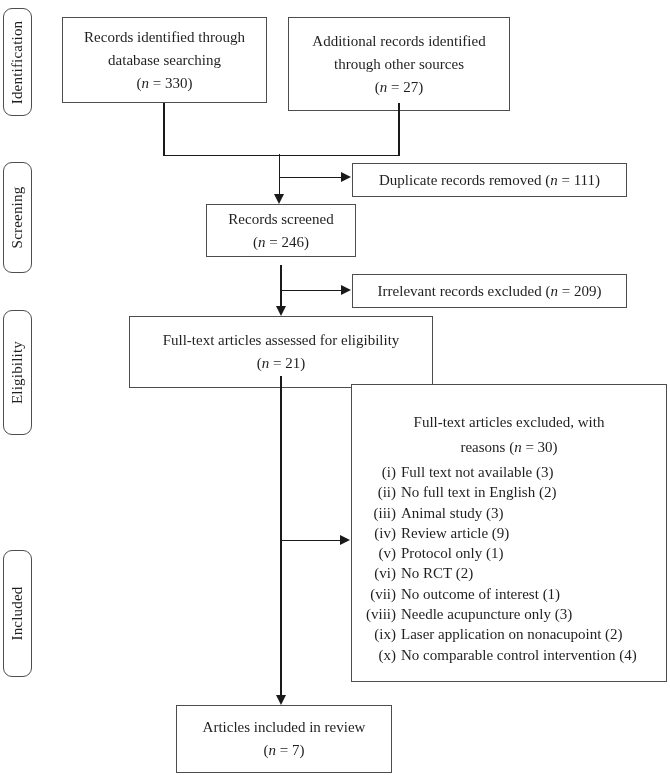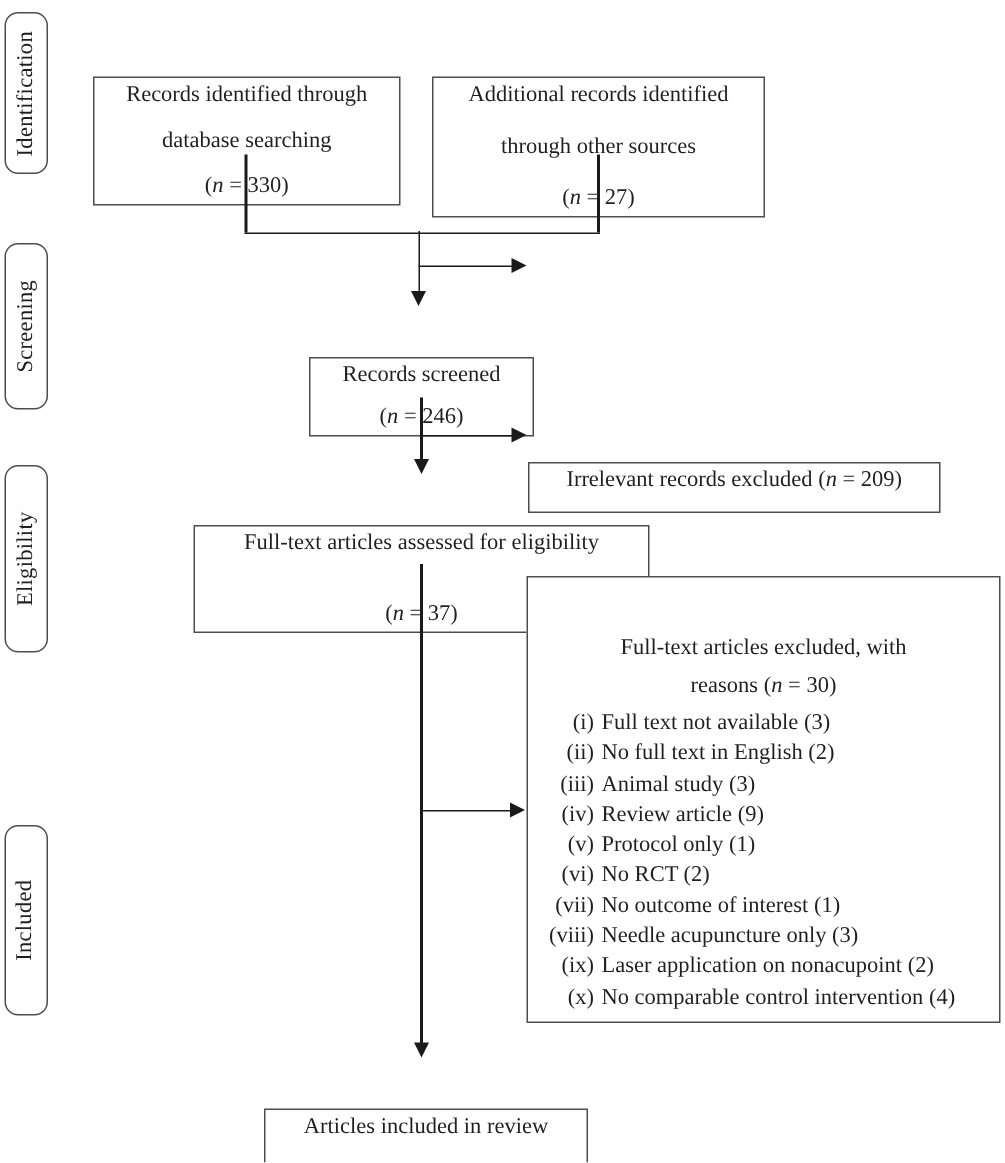--- a/index.html
+++ b/index.html
@@ -11,27 +11,26 @@
     font-family: "Liberation Serif", "DejaVu Serif", serif;
     color: #1f1f1f;
     overflow: hidden;
   }
   .box {
     position: absolute;
     border: 1.5px solid #4d4d4d;
     background: #ffffff;
     display: flex;
     flex-direction: column;
-    justify-content: space-between;
+    justify-content: center;
     align-items: center;
     text-align: center;
     font-size: 15px;
     line-height: 23px;
     box-sizing: border-box;
-    margin-top: 34px;
   }
   .stage {
     position: absolute;
     left: 3px;
     width: 29px;
     border: 1.4px solid #4d4d4d;
     border-radius: 9px;
     background: #ffffff;
     display: flex;
     align-items: center;
@@ -57,21 +56,21 @@
     border-left: 5.5px solid transparent;
     border-right: 5.5px solid transparent;
     border-top: 10px solid #1a1a1a;
   }
   .excl-box {
     position: absolute;
     border: 1.5px solid #4d4d4d;
     background: #ffffff;
     box-sizing: border-box;
     font-size: 15px;
-    padding-top: 35px;
+    padding-top: 25px;
   }
   .excl-header { text-align: center; line-height: 25px; }
   .excl-list {
     display: grid;
     grid-template-columns: 44px auto;
     column-gap: 5px;
     line-height: 20.3px;
     margin-top: 2px;
   }
   .excl-num { text-align: right; }
@@ -101,33 +100,36 @@
     <div>database searching</div>
     <div><span>(</span><i>n</i><span> = 330)</span></div>
   </div>
 
   <div class="box" style="left:288px; top:17px; width:222px; height:94px;">
     <div>Additional records identified</div>
     <div>through other sources</div>
     <div><span>(</span><i>n</i><span> = 27)</span></div>
   </div>
 
+  <div class="box" style="left:352px; top:163px; width:275px; height:34px;">
+    <div><span>Duplicate records removed (</span><i>n</i><span> = 111)</span></div>
+  </div>
 
   <div class="box" style="left:206px; top:204px; width:150px; height:53px;">
     <div>Records screened</div>
     <div><span>(</span><i>n</i><span> = 246)</span></div>
   </div>
 
   <div class="box" style="left:352px; top:274px; width:275px; height:34px;">
     <div><span>Irrelevant records excluded (</span><i>n</i><span> = 209)</span></div>
   </div>
 
   <div class="box" style="left:129px; top:316px; width:304px; height:72px;">
     <div>Full-text articles assessed for eligibility</div>
-    <div><span>(</span><i>n</i><span> = 37)</span></div>
+    <div><span>(</span><i>n</i><span> = 21)</span></div>
   </div>
 
   <div class="excl-box" style="left:351px; top:384px; width:316px; height:298px;">
     <div class="excl-header">
       <div>Full-text articles excluded, with</div>
       <div><span>reasons (</span><i>n</i><span> = 30)</span></div>
     </div>
     <div class="excl-list">
       <div class="excl-num">(i)</div>
       <div class="excl-text">Full text not available (3)</div>

